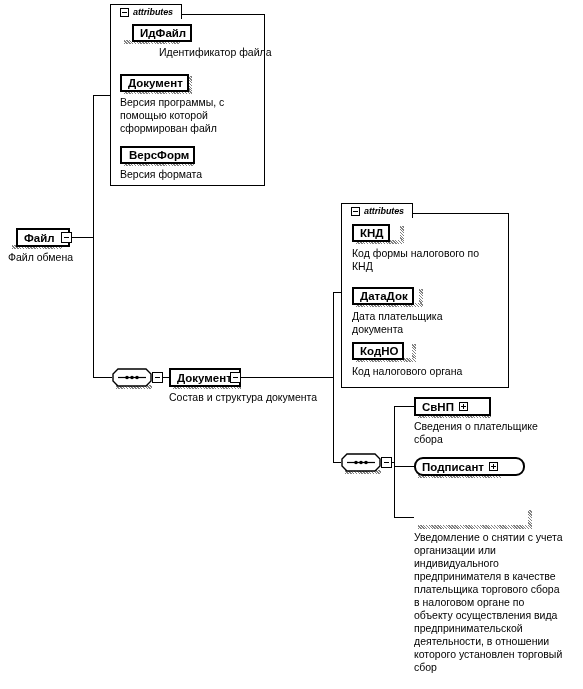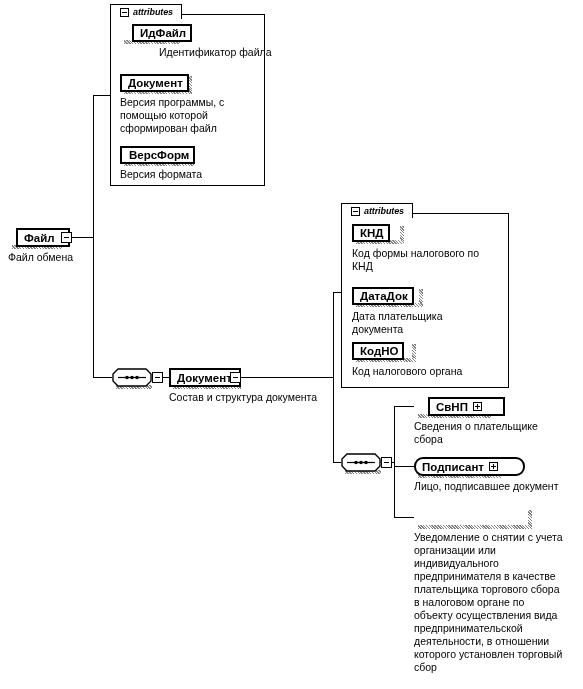--- a/index.html
+++ b/index.html
@@ -308,34 +308,33 @@
   <div class="ext-toggle" style="left:381px; top:457px;"></div>
   <div class="hline" style="left:391px; top:462px; width:3px;"></div>
 
   <div class="vline" style="left:394px; top:406px; height:111px;"></div>
   <div class="hline" style="left:394px; top:406px; width:20px;"></div>
   <div class="hline" style="left:394px; top:466px; width:20px;"></div>
   <div class="hline" style="left:394px; top:517px; width:20px;"></div>
 
   <div class="shadow-r" style="left:487px; top:399px; height:19px;"></div>
   <div class="shadow-b" style="left:418px; top:414px; width:73px;"></div>
-  <div class="elem-node" style="left:414px; top:397px; width:77px;margin-left:14px;">
+  <div class="elem-node" style="left:414px; top:397px; width:77px;">
     <span class="nlabel">СвНП</span>
     <span class="toggle plus"></span>
   </div>
   <div class="doc" style="left:414px; top:420px; width:168px;">Сведения о плательщике
 сбора</div>
 
   <div class="shadow-r" style="left:497px; top:459px; height:19px;"></div>
   <div class="shadow-b" style="left:418px; top:474px; width:83px;"></div>
   <div class="elem-node" style="left:414px; top:457px; width:111px;border-radius:9px;">
     <span class="nlabel">Подписант</span>
     <span class="toggle plus"></span>
   </div>
-  <div class="doc nowrap" style="left:414px; top:480px;">Лицо, подписавшее документ</div>
 
   <div class="shadow-r" style="left:528px; top:510px; height:19px;"></div>
   <div class="shadow-b" style="left:418px; top:525px; width:114px;"></div>
   <div class="doc" style="left:414px; top:531px; width:172px;">Уведомление о снятии с учета
 организации или
 индивидуального
 предпринимателя в качестве
 плательщика торгового сбора
 в налоговом органе по
 объекту осуществления вида

